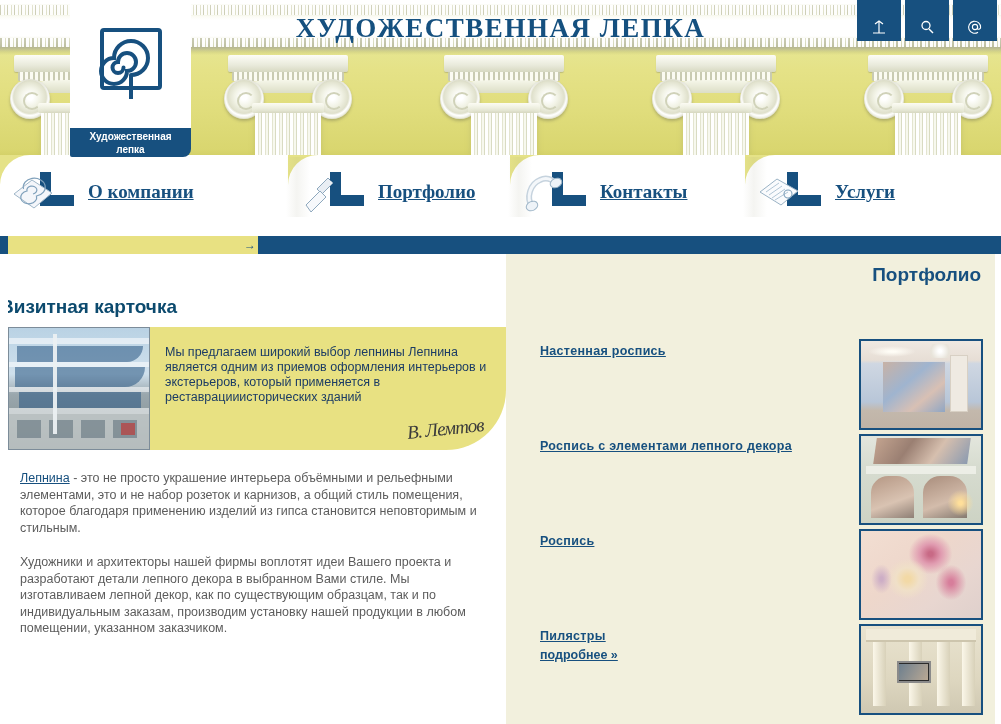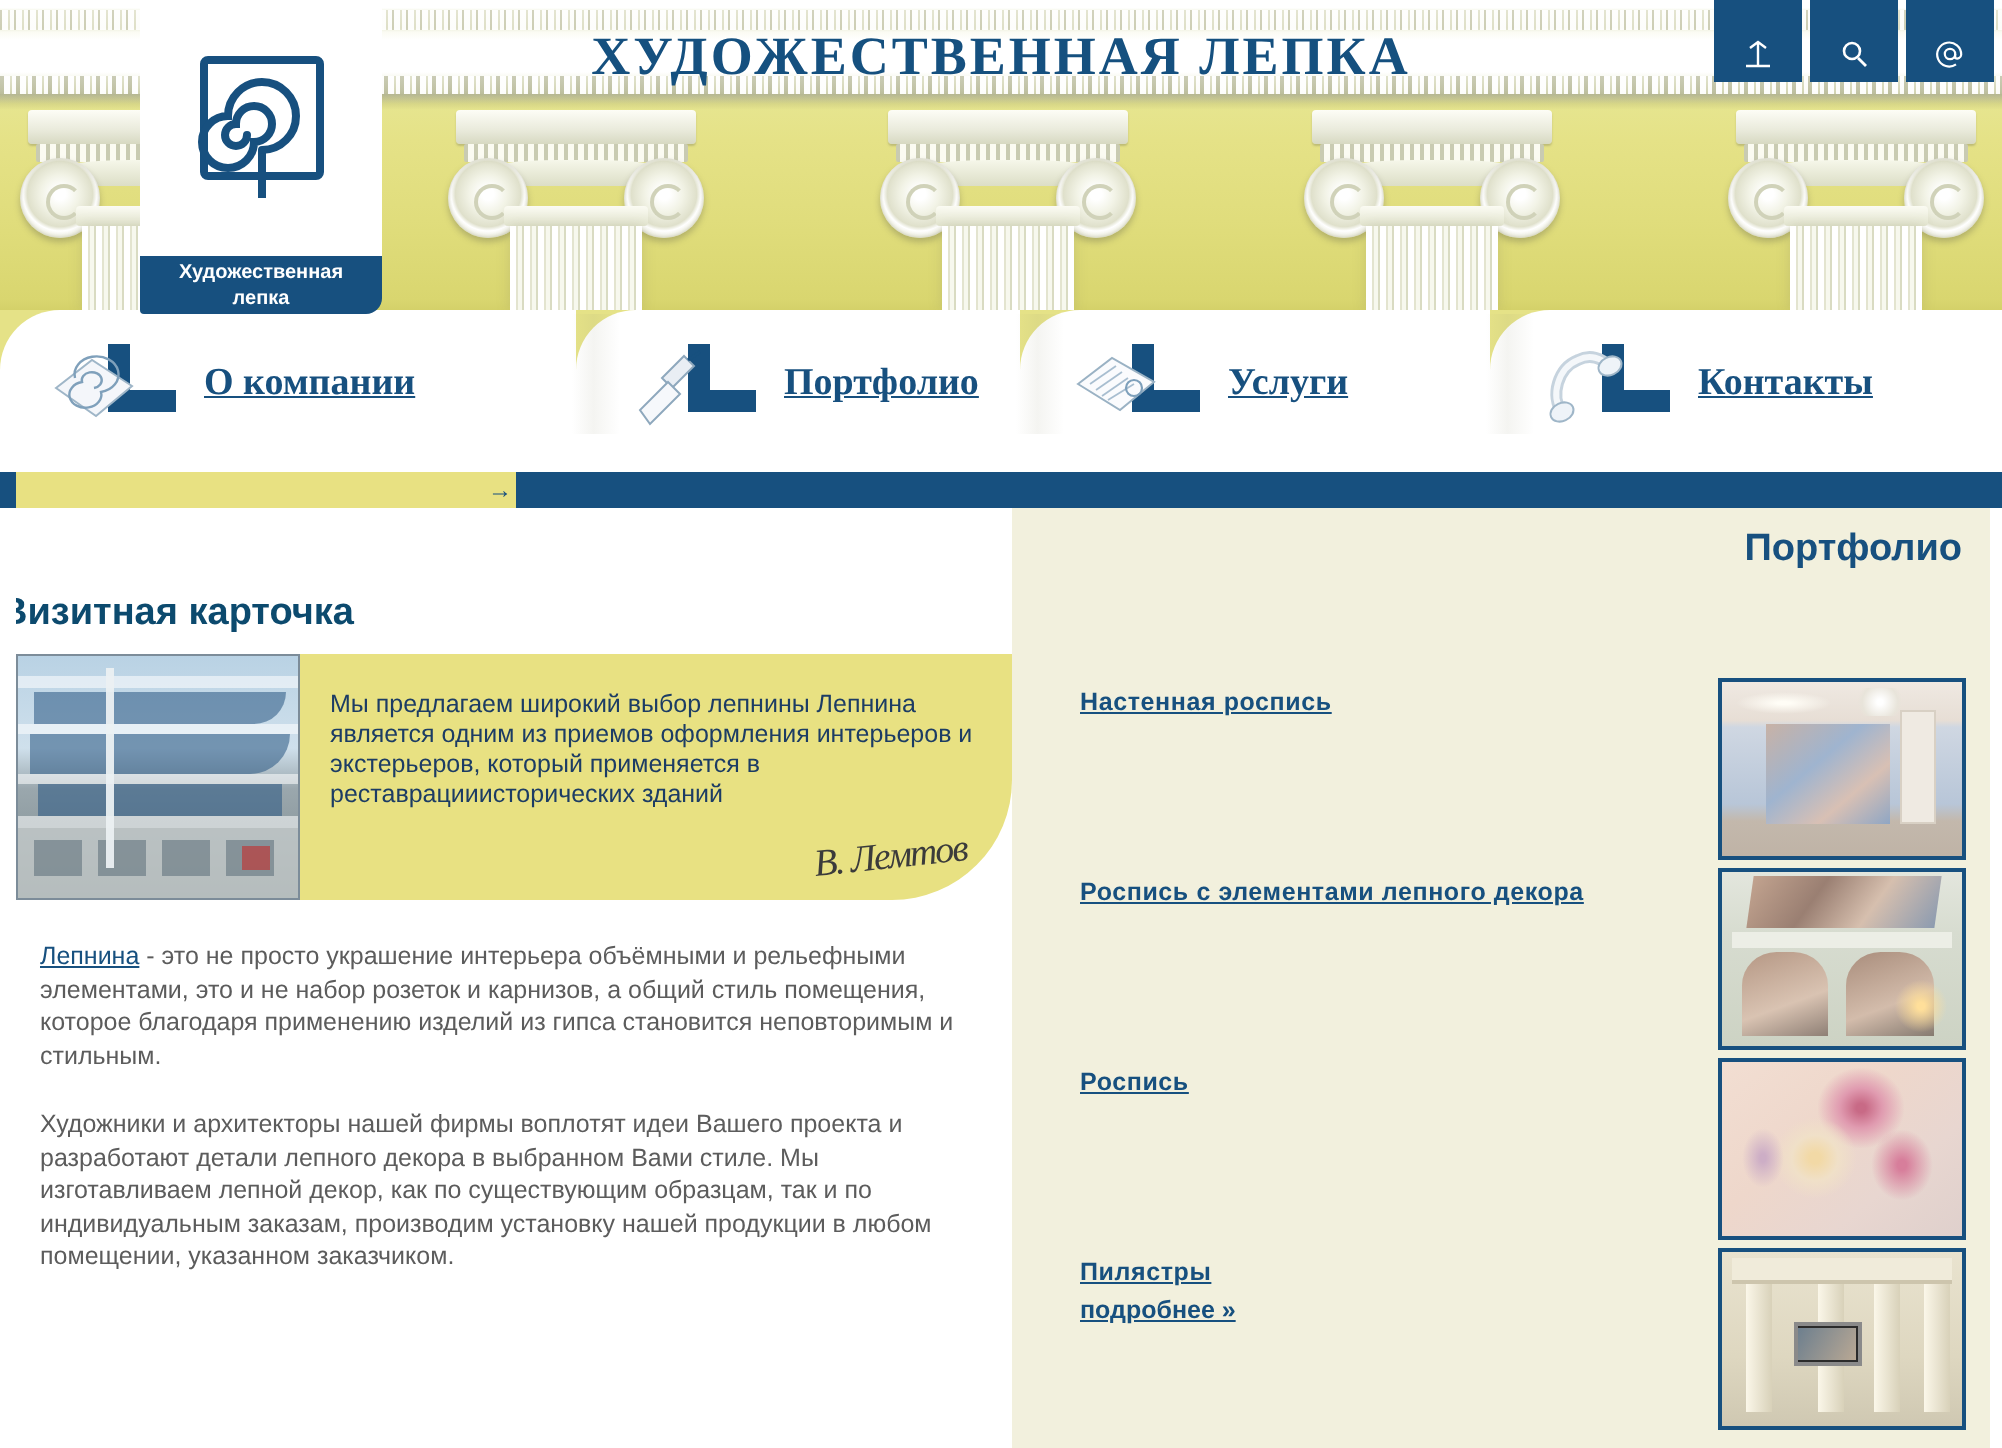--- a/index.html
+++ b/index.html
@@ -133,21 +133,21 @@
   }
 
   
   .nav {
     position: absolute; left: 0; top: 155px; width: 1001px; height: 73px;
     background: #ffffff; z-index: 5;
   }
   .nav-inner { position: relative; width: 1001px; height: 73px; display: flex; }
   .nav-item {
     position: relative; height: 73px; display: flex; align-items: center;
-    cursor: pointer; padding-left: 24px;
+    cursor: pointer; padding-left: 10px;
   }
   .nav-item:nth-child(1) { width: 290px; }
   .nav-item:nth-child(2) { width: 222px; }
   .nav-item:nth-child(3) { width: 235px; }
   .nav-item:nth-child(4) { width: 254px; }
   .nav-sep {
     position:absolute; top: 2px; width: 24px; height: 60px;
     background: linear-gradient(to right, rgba(0,0,0,0) 0%, rgba(150,150,120,0.10) 45%, rgba(0,0,0,0) 100%);
   }
   .nav-curve {
@@ -375,50 +375,50 @@
       <div class="nav-item">
         <div class="nav-icon">
           <div class="corner"></div>
           <svg class="nav-glyph" viewBox="0 0 46 40">
             <path d="M28 4 L33 9 L22 20 L17 15 Z" fill="#e9eef4" stroke="#8ea8bd" stroke-width="1"></path>
             <path d="M20 17 L6 31 L11 38 L26 23 Z" fill="#f6f8fb" stroke="#8ea8bd" stroke-width="1"></path>
             <path d="M30 6 L36 2" stroke="#17507f" stroke-width="1.6"></path>
           </svg>
         </div>
         <span class="nav-label">Портфолио</span>
+      </div>
+
+      <div class="nav-item">
+        <div class="nav-icon">
+          <div class="corner"></div>
+          <svg class="nav-glyph" viewBox="0 0 46 40">
+            <path d="M10 32 C4 24 8 10 18 6 C24 3 30 5 33 9" fill="none" stroke="#c6d3de" stroke-width="6" stroke-linecap="round"></path>
+            <path d="M10 32 C4 24 8 10 18 6 C24 3 30 5 33 9" fill="none" stroke="#f4f7fa" stroke-width="3" stroke-linecap="round"></path>
+            <ellipse cx="10" cy="32" rx="6" ry="4.5" fill="#eef3f8" stroke="#9fb6c8" stroke-width="1" transform="rotate(-25 10 32)"></ellipse>
+            <ellipse cx="34" cy="9" rx="6" ry="4.5" fill="#eef3f8" stroke="#9fb6c8" stroke-width="1" transform="rotate(-25 34 9)"></ellipse>
+          </svg>
+        </div>
+        <span class="nav-label">Контакты</span>
       </div>
 
       <div class="nav-item">
         <div class="nav-icon">
           <div class="corner"></div>
           <svg class="nav-glyph" viewBox="0 0 46 40">
             <polygon points="3,18 20,5 41,17 24,31" fill="#fafbfd" stroke="#9ab2c4" stroke-width="1"></polygon>
             <g stroke="#a8bed0" stroke-width="0.9">
               <path d="M9 18 L22 9"></path>
                 <path d="M12 21 L25 12"></path>
                 <path d="M15 24 L28 15"></path>
                 <path d="M18 26 L31 18"></path>
             </g>
             <circle cx="31" cy="20" r="4" fill="none" stroke="#7ea0bb" stroke-width="1.1"></circle>
           </svg>
         </div>
         <span class="nav-label">Услуги</span>
-      </div>
-
-      <div class="nav-item">
-        <div class="nav-icon">
-          <div class="corner"></div>
-          <svg class="nav-glyph" viewBox="0 0 46 40">
-            <path d="M10 32 C4 24 8 10 18 6 C24 3 30 5 33 9" fill="none" stroke="#c6d3de" stroke-width="6" stroke-linecap="round"></path>
-            <path d="M10 32 C4 24 8 10 18 6 C24 3 30 5 33 9" fill="none" stroke="#f4f7fa" stroke-width="3" stroke-linecap="round"></path>
-            <ellipse cx="10" cy="32" rx="6" ry="4.5" fill="#eef3f8" stroke="#9fb6c8" stroke-width="1" transform="rotate(-25 10 32)"></ellipse>
-            <ellipse cx="34" cy="9" rx="6" ry="4.5" fill="#eef3f8" stroke="#9fb6c8" stroke-width="1" transform="rotate(-25 34 9)"></ellipse>
-          </svg>
-        </div>
-        <span class="nav-label">Контакты</span>
       </div>
     </div>
   </div>
 
   <div class="crumbbar">
     <div class="crumb-tick"></div>
     <div class="crumb-left"></div>
     <div class="crumb-arrow">→</div>
     <div class="crumb-right"></div>
   </div>

